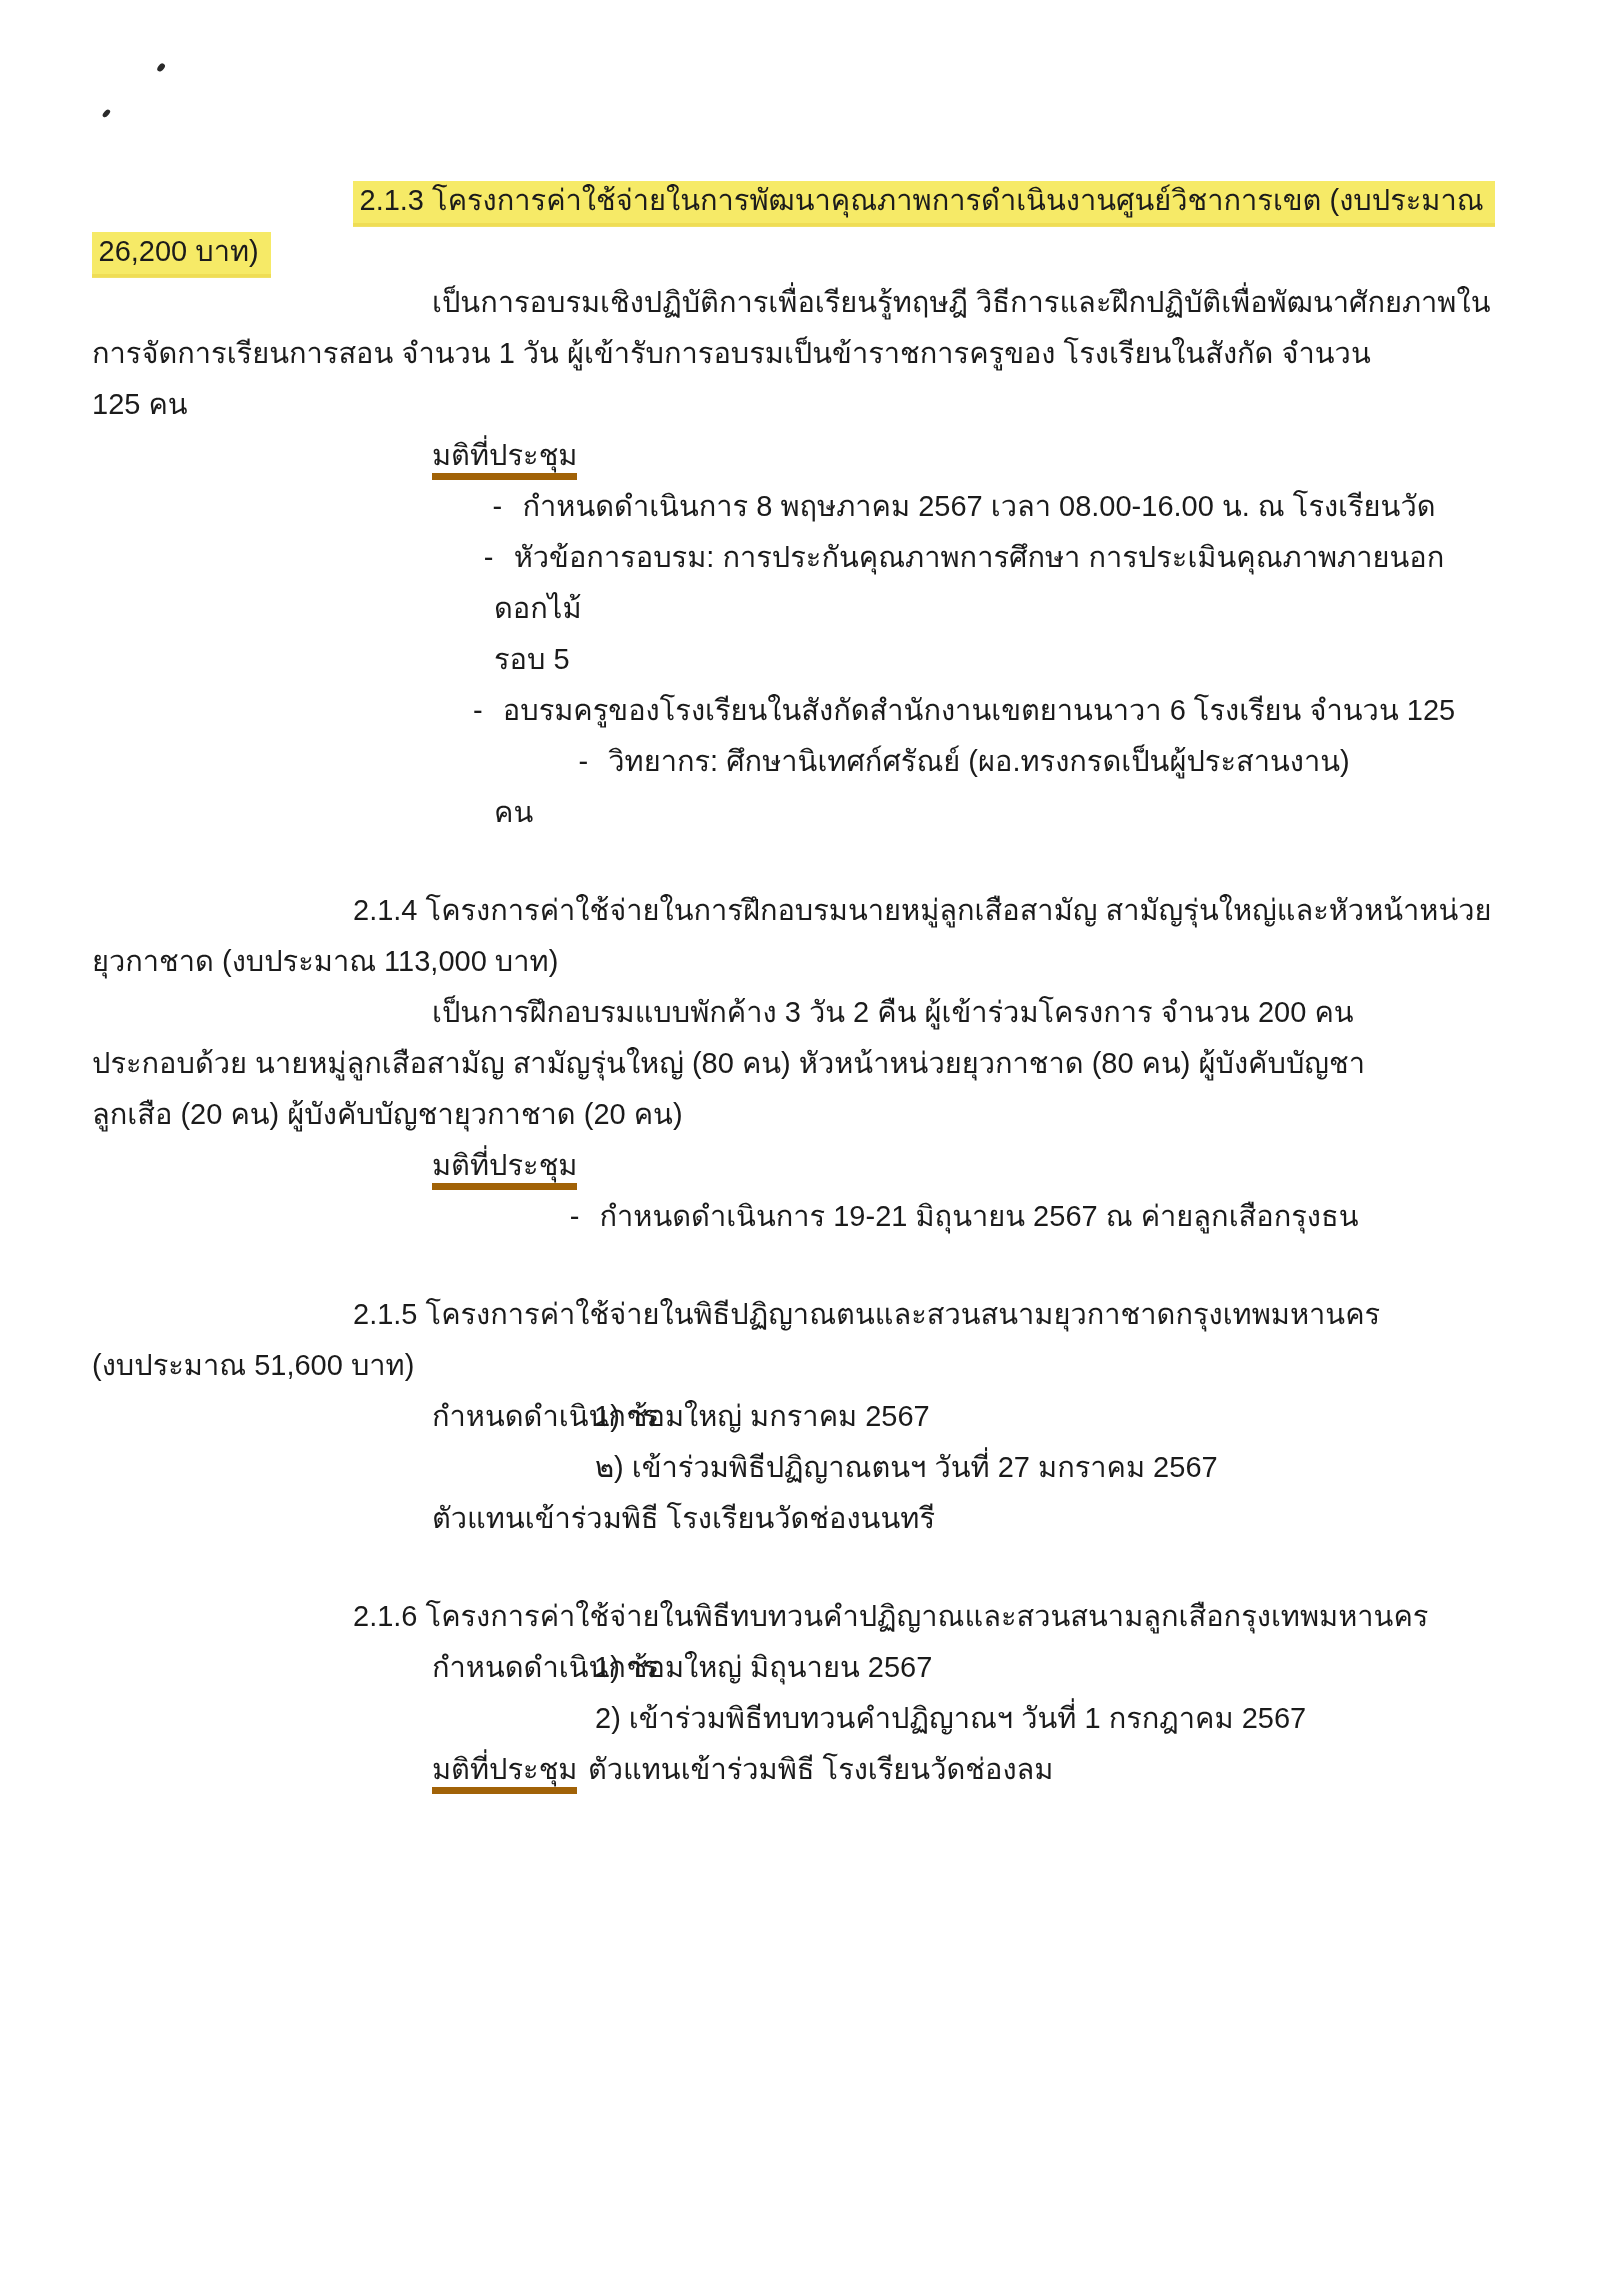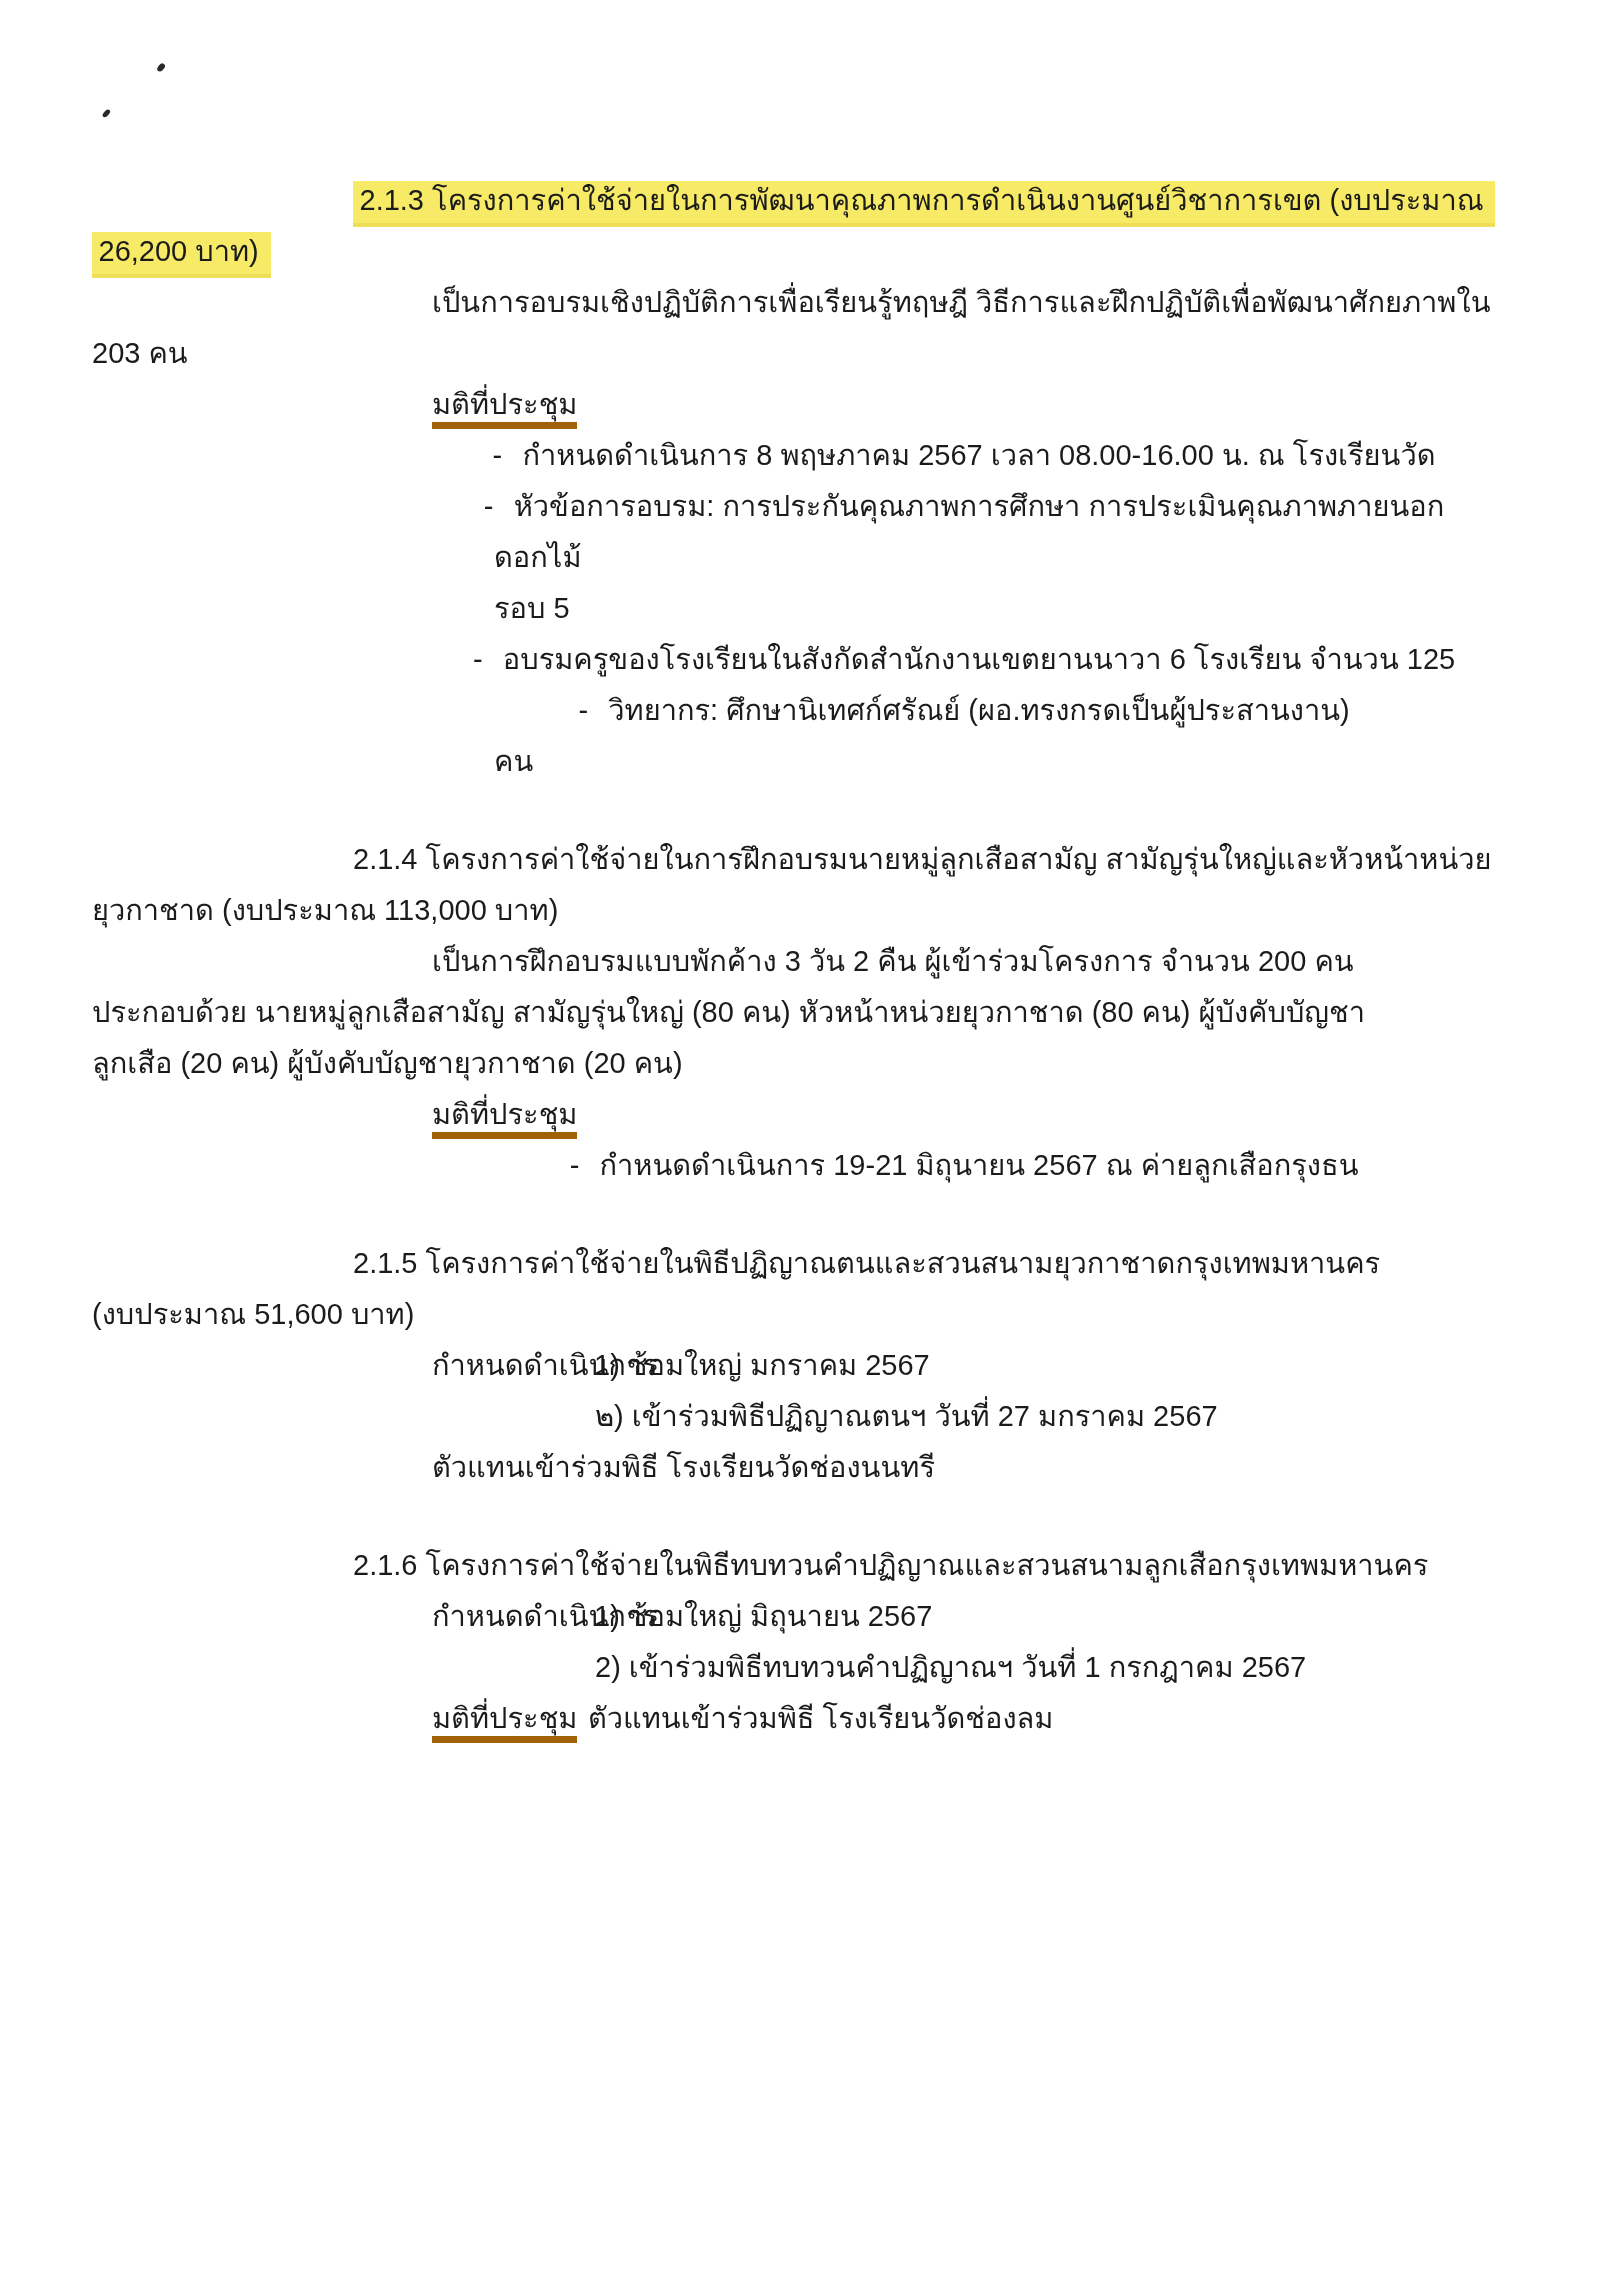--- a/index.html
+++ b/index.html
@@ -62,21 +62,22 @@
 <body>
 
 <div class="page">
 
   <div class="speck speck-1"></div>
   <div class="speck speck-2"></div>
 
   <div class="line ind-sec"><span class="hl">2.1.3 โครงการค่าใช้จ่ายในการพัฒนาคุณภาพการดำเนินงานศูนย์วิชาการเขต (งบประมาณ</span></div>
   <div class="line"><span class="hl">26,200 บาท)</span></div>
   <div class="line ind-para">เป็นการอบรมเชิงปฏิบัติการเพื่อเรียนรู้ทฤษฎี วิธีการและฝึกปฏิบัติเพื่อพัฒนาศักยภาพใน</div>
-  <div class="line">203 คน</div>
+  <div class="line">การจัดการเรียนการสอน จำนวน 1 วัน ผู้เข้ารับการอบรมเป็นข้าราชการครูของ โรงเรียนในสังกัด จำนวน</div>
+  <div class="line">125 คน</div>
   <div class="line ind-para"><span class="u">มติที่ประชุม</span></div>
   <div class="line bullet"><span class="dash">-</span><span>กำหนดดำเนินการ 8 พฤษภาคม 2567 เวลา 08.00-16.00 น. ณ โรงเรียนวัด</span></div>
   <div class="line bullet"><span class="dash">-</span><span>หัวข้อการอบรม: การประกันคุณภาพการศึกษา การประเมินคุณภาพภายนอก</span></div>
   <div class="line ind-cont">ดอกไม้</div>
   <div class="line ind-cont">รอบ 5</div>
   <div class="line bullet"><span class="dash">-</span><span>อบรมครูของโรงเรียนในสังกัดสำนักงานเขตยานนาวา 6 โรงเรียน จำนวน 125</span></div>
   <div class="line bullet"><span class="dash">-</span><span>วิทยากร: ศึกษานิเทศก์ศรัณย์ (ผอ.ทรงกรดเป็นผู้ประสานงาน)</span></div>
   <div class="line ind-cont">คน</div>
 
   <div class="gap"></div>

